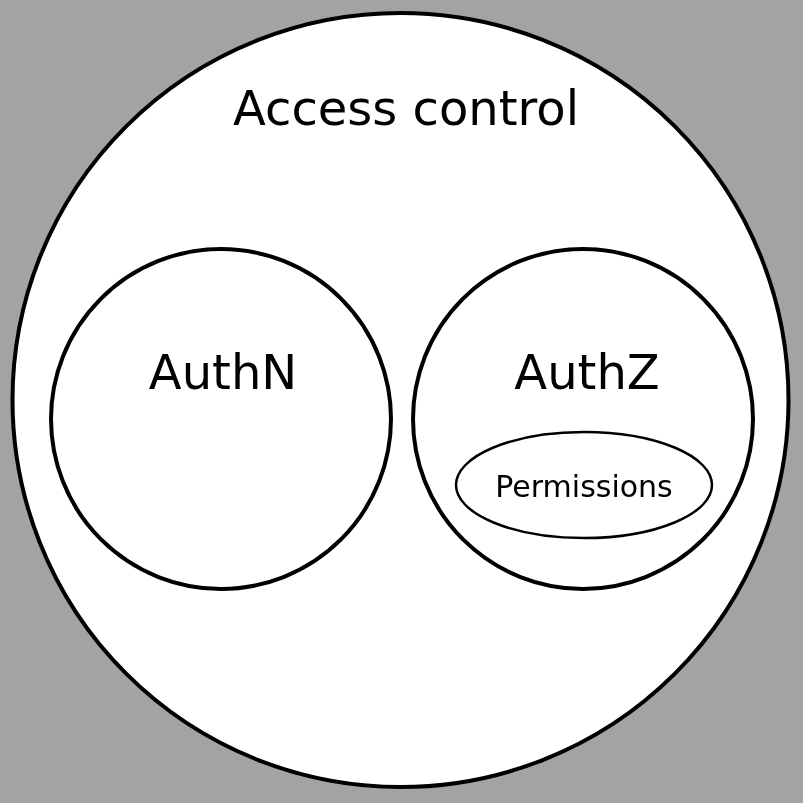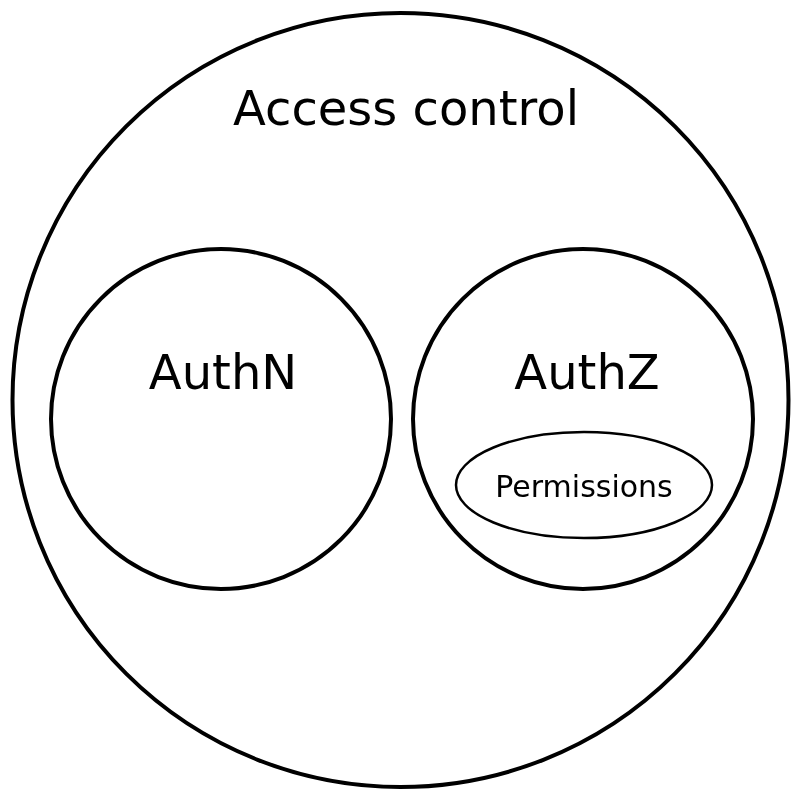--- a/index.html
+++ b/index.html
@@ -4,21 +4,21 @@
 <style>
   html, body {
     margin: 0;
     padding: 0;
     background: #000000;
   }
   .stage {
     position: relative;
     width: 803px;
     height: 803px;
-    background: #ffffff;
+    background: #a3a3a3;
     overflow: hidden;
     font-family: "DejaVu Sans", "Liberation Sans", sans-serif;
   }
   svg { display: block; }
   .shape {
     stroke: #000000;
   }
   .outer-shape { stroke-width: 4; }
   .set-circle  { stroke-width: 4; }
   .sub-ellipse { stroke-width: 2.5; }

